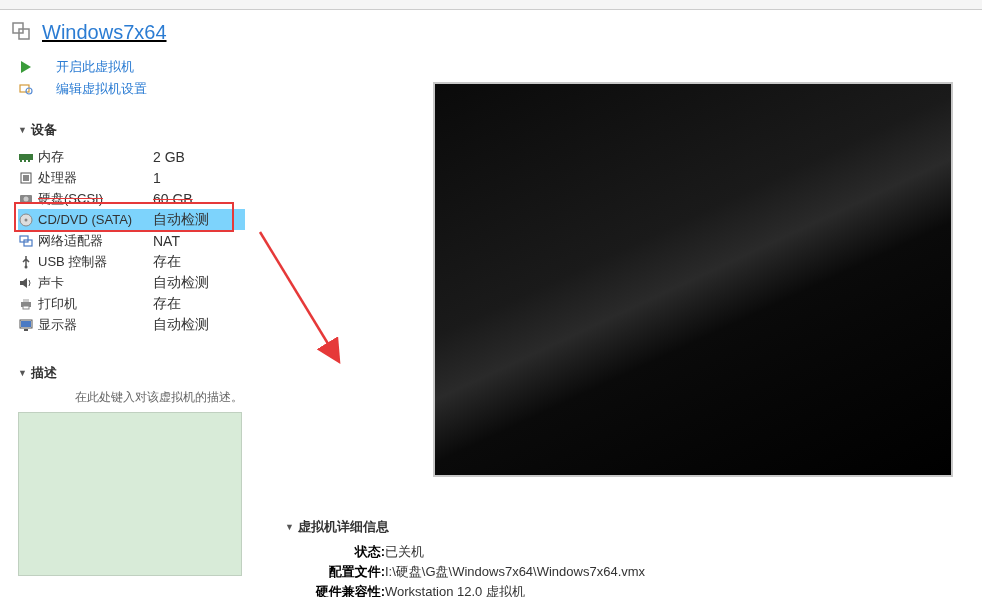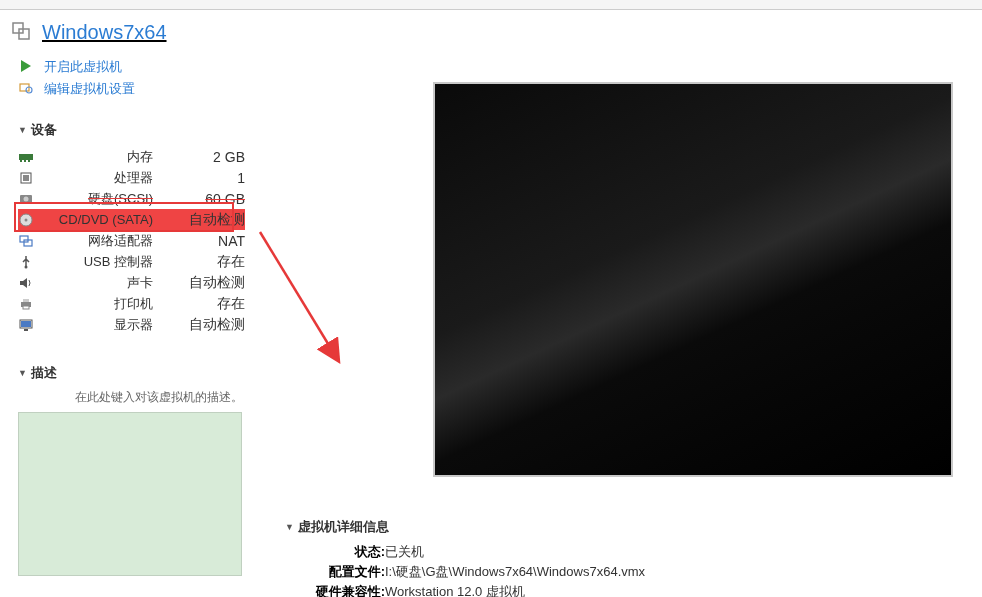--- a/index.html
+++ b/index.html
@@ -8,32 +8,32 @@
     .tabs-bar { height: 10px; background: #f5f5f5; border-bottom: 1px solid #ccc; position: relative; }
     
     .header { padding: 10px 16px 8px 10px; display: flex; align-items: center; gap: 8px; text-decoration: underline; }
     .header-icon { width: 24px; height: 24px; }
     .header-title { font-size: 20px; color: #2b7cd3; font-weight: normal; }
     
     .content { display: flex; }
     
     .sidebar { width: 245px; padding-left: 18px; padding-top: 4px; }
     .actions { margin-bottom: 18px; }
-    .action-link { display: flex; gap: 10px; color: #2b7cd3; font-size: 13px; padding: 2px 0; cursor: pointer; }
+    .action-link { display: flex; align-items: center; gap: 22px; color: #2b7cd3; font-size: 13px; padding: 2px 0; cursor: pointer; }
     .action-icon { width: 16px; height: 16px; display: flex; align-items: center; justify-content: center; }
     
     .section-header { display: flex; align-items: center; gap: 4px; font-weight: bold; font-size: 13px; color: #333; padding: 3px 0; cursor: pointer; }
     .triangle { font-size: 9px; color: #555; }
     
     .device-list { margin-top: 4px; }
-    .device-row { display: flex; align-items: center; height: 21px; cursor: pointer; text-align: right; }
+    .device-row { display: flex; align-items: center; height: 21px; cursor: pointer; }
     .device-row .dicon { width: 16px; height: 16px; margin-right: 4px; flex-shrink: 0; }
     .device-row .dname { flex: 1; color: #333; font-size: 13px; }
     .device-row .dval { width: 92px; color: #333; font-size: 14px; }
-    .device-row.selected { background: #ef4444; }
+    .device-row.selected { background: #7dd3fc; }
     
     .struck { text-decoration: line-through; text-decoration-color: #e63939; }
     
     .highlight-box { position: absolute; border: 2px solid #e63939; left: 14px; top: 202px; width: 220px; height: 30px; pointer-events: none; }
     
     .desc-section { margin-top: 26px; }
     .desc-placeholder { color: #666; font-size: 12px; padding: 4px 2px; text-align: right; }
     .desc-area { margin-top: 2px; width: 224px; height: 164px; background: #d8ebd8; border: 1px solid #c0d0c0; }
     
     .main { flex: 1; position: relative; }

